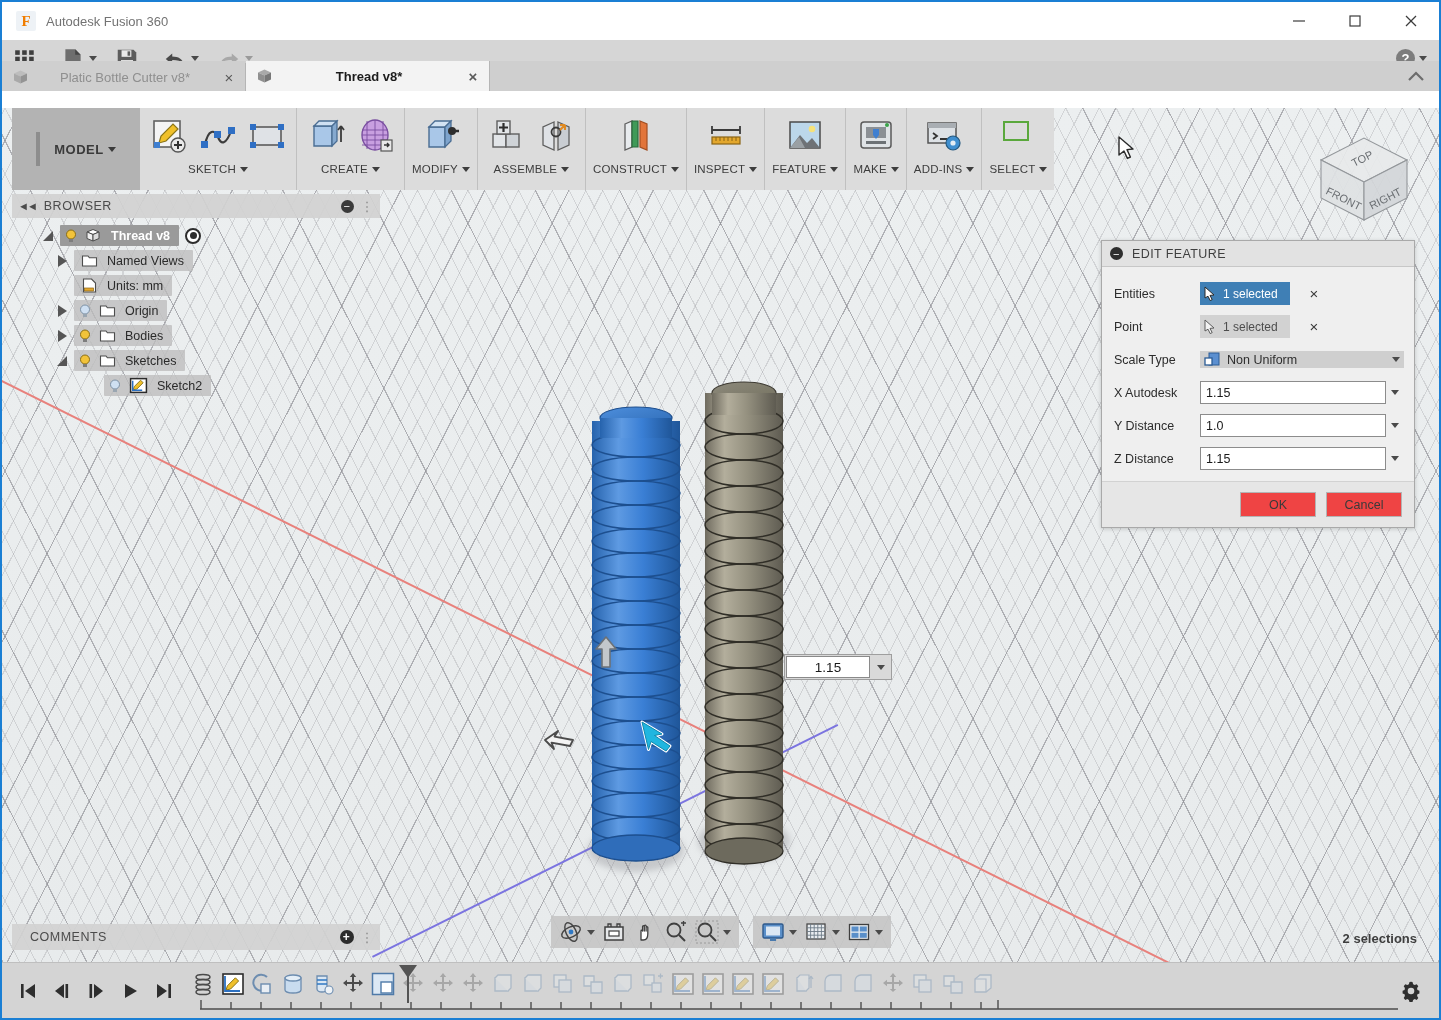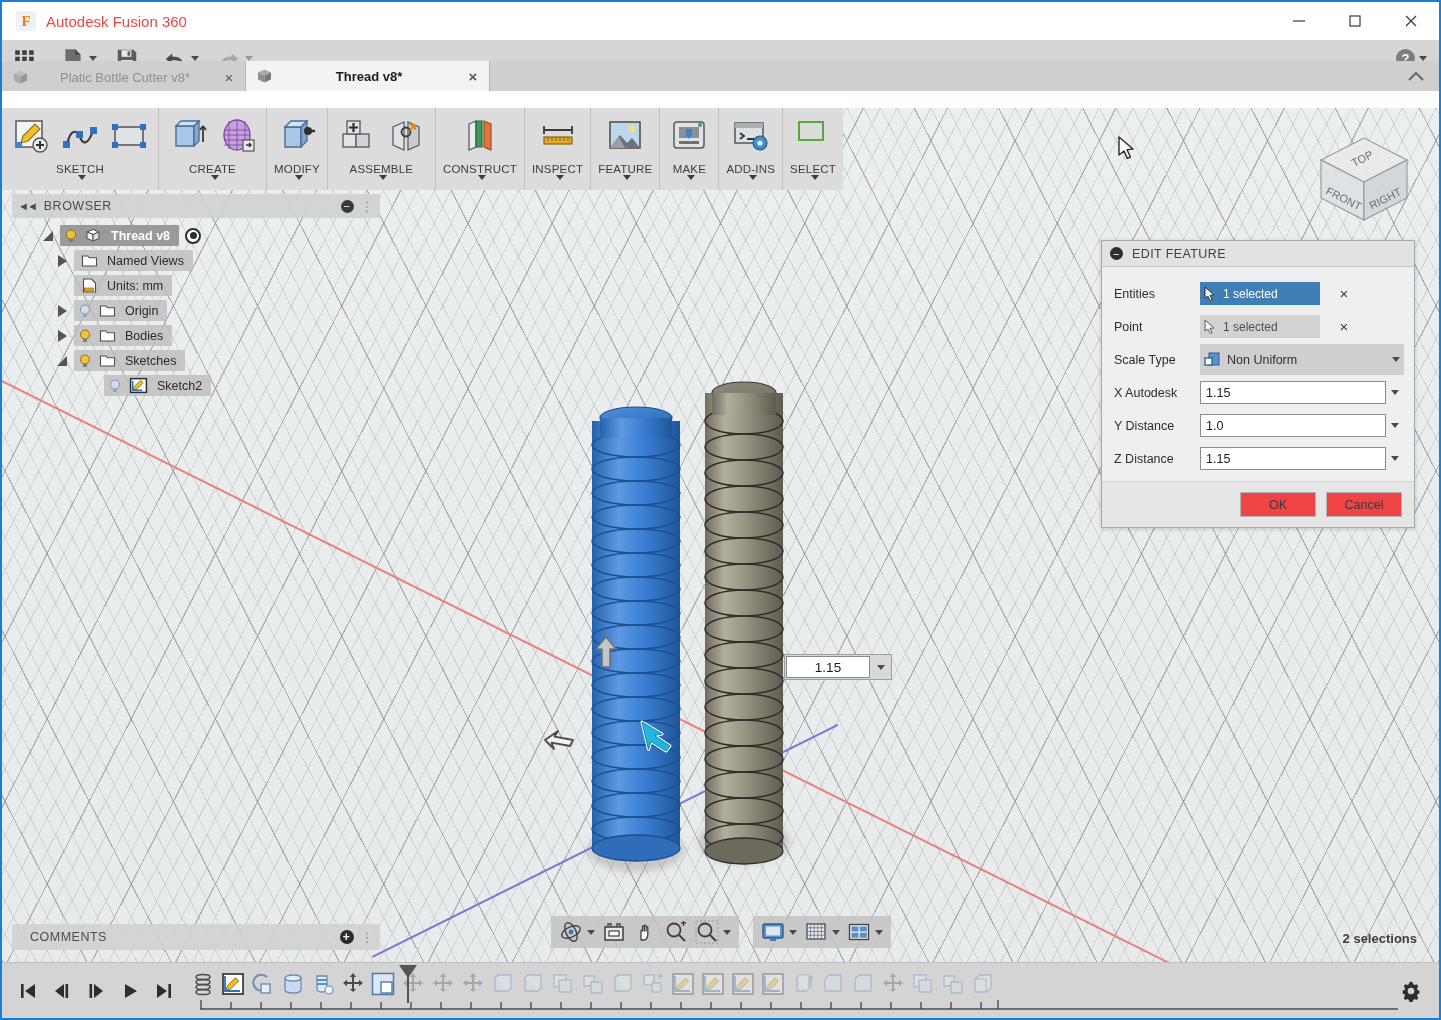--- a/index.html
+++ b/index.html
@@ -23,21 +23,21 @@
     background: #ffffff;
     display: flex; align-items: center;
   }
   .title-logo {
     width: 20px; height: 20px; margin-left: 14px; margin-right: 10px;
     background: #eef2f6; border-radius: 2px;
     display: flex; align-items: center; justify-content: center;
     color: #f07d00; font-weight: bold; font-size: 15px;
     font-family: "Liberation Serif", serif;
   }
-  .title-text { font-size: 15px; color: #ef4444; }
+  .title-text { font-size: 13px; color: #737373; }
   .win-ctrls { margin-left: auto; display: flex; height: 38px; }
   .win-btn {
     width: 56px; height: 38px;
     display: flex; align-items: center; justify-content: center;
     color: #3c3c3c;
   }
   .win-btn svg { display:block; }
 
   
   .qab {
@@ -107,21 +107,21 @@
   .rgroup {
     display: flex; flex-direction: column; align-items: center;
     justify-content: flex-start;
     padding: 6px 7px 0 7px;
     border-right: 1px solid #c0c0c0;
   }
   .rgroup:last-child { border-right: none; }
   .rg-icons { display: flex; gap: 5px; align-items: flex-start; height: 46px; }
   .rg-label {
     font-size: 11.5px; color: #3d3d3d; margin-top: 3px;
-    display: flex; align-items: center; letter-spacing: .2px; flex-direction: column;
+    display: flex; align-items: center; letter-spacing: .2px;
   }
   .rg-label .caret-dn { border-top-color:#3d3d3d; }
   .ticon { width: 44px; height: 44px; display:block; }
 
   
   .viewport {
     position: absolute; top: 106px; left: 0; right: 0; bottom: 56px;
     background:
       repeating-linear-gradient(63deg, rgba(150,150,155,.30) 0 1px, transparent 1px 15px),
       repeating-linear-gradient(-63deg, rgba(150,150,155,.30) 0 1px, transparent 1px 15px),
@@ -236,29 +236,29 @@
   }
   .dlg-head .minus-circle {
     width: 13px; height: 13px; border-radius: 50%; background: #2e2e2e;
     color:#fff; font-size:11px; margin-right: 9px;
     display:flex;align-items:center;justify-content:center;
   }
   .dlg-body { padding: 10px 10px 6px 12px; }
   .frow { display: flex; align-items: center; height: 33px; }
   .flab { width: 86px; font-size: 12.5px; color: #2c2c2c; flex: none; }
   .selbtn {
-    height: 23px; width: 120px; display: flex; align-items: center;
+    height: 23px; width: 90px; display: flex; align-items: center;
     padding-left: 3px; font-size: 12px;
     background: #d2d2d2; color: #4d4d4d;
   }
   .selbtn.active { background: #3f7fb5; color: #fff; }
   .selbtn .cursor-ico { width: 15px; height: 15px; margin-right: 5px; flex:none;}
   .xbtn { margin-left: 16px; color: #3a3a3a; font-size: 15px; width:16px; text-align:center;}
   .ddl {
-    height: 31px; flex: 1; background: #cfcfcf;
+    height: 17px; flex: 1; background: #cfcfcf;
     display: flex; align-items: center; padding: 0 4px;
     font-size: 12.5px; color: #2f2f2f;
   }
   .ddl .ddcaret { margin-left: auto; }
   .sctype-ico { width: 16px; height: 15px; margin-right: 7px; flex:none;}
   .numfield {
     height: 23px; flex: 1; display: flex; align-items: stretch;
   }
   .numfield input {
     flex: 1; border: 1px solid #8c8c8c; background: #fff;
@@ -563,20 +563,25 @@
     </div>
 
     <div style="position:absolute; left:1115px; top:28px;">
       <svg width="20" height="26" viewBox="0 0 20 26">
           <path d="M2 1l14 12-6 .6 3.4 7.4-3 1.4-3.4-7.4L2 19z" fill="#fff" stroke="#2a2a2a" stroke-width="1.4" stroke-linejoin="round"></path>
         </svg>
     </div>
   </div>
 
   <div class="ribbon">
+    <div class="wsbtn">
+      <span class="grip"></span>
+      <span>MODEL</span>
+      <span class="caret-dn" style="border-top-color:#3a3a3a"></span>
+    </div>
 
     <div class="ribbon-groups">
 
       <div class="rgroup">
         <div class="rg-icons">
           <svg class="ticon" viewBox="0 0 44 44">
             <rect x="7" y="7" width="26" height="26" fill="#f4f4f4" stroke="#616161" stroke-width="1.6"></rect>
             <path d="M12 29l2-7 12-12 5 5-12 12z" fill="#f0c02a" stroke="#8a7419" stroke-width="1.2"></path>
             <rect x="7" y="28" width="6" height="6" fill="#3f7fd0"></rect>
             <circle cx="31" cy="31" r="7" fill="#e9e9e9" stroke="#555" stroke-width="1.4"></circle>

